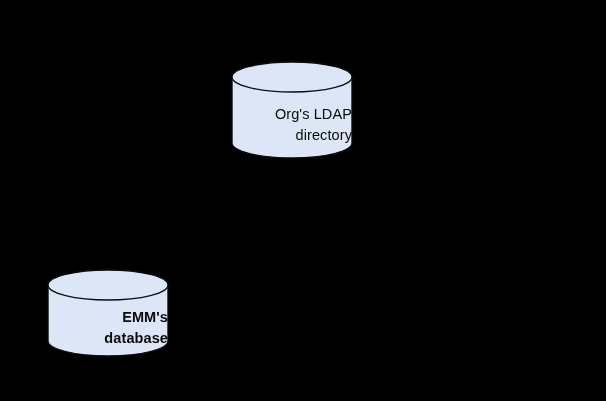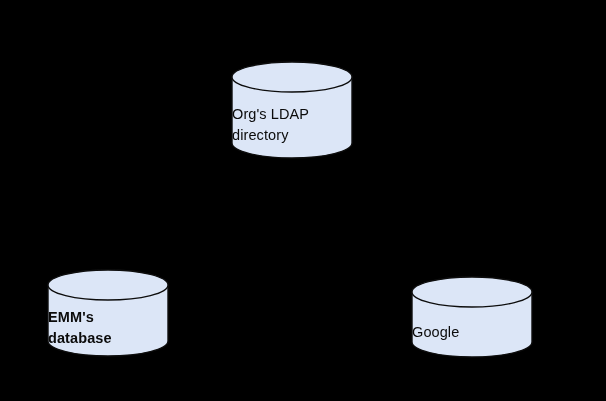--- a/index.html
+++ b/index.html
@@ -22,21 +22,21 @@
     display: block;
     position: absolute;
     top: 0;
     left: 0;
     overflow: visible;
   }
   .cyl-label {
     position: absolute;
     left: 0;
     width: 100%;
-    text-align: left;
+    text-align: right;
     color: #0b0b0b;
     font-size: 14.5px;
     line-height: 21px;
     letter-spacing: 0.1px;
     white-space: pre-line;
     pointer-events: none;
   }
 </style>
 </head>
 <body>
@@ -54,21 +54,14 @@
 
   <div class="cylinder" id="node-emm" style="left: 48px; top: 270px; width: 120px; height: 86px;">
     <svg width="120" height="86" viewBox="0 0 120 86">
       <path class="cyl-body" d="M 0,15 A 60,15 0 0 1 120,15 L 120,71 A 60,15 0 0 1 0,71 Z" fill="#dce6f7" stroke="#0d0d0d" stroke-width="1.4"></path>
       <ellipse class="cyl-top" cx="60" cy="15" rx="60" ry="15" fill="#dce6f7" stroke="#0d0d0d" stroke-width="1.4"></ellipse>
     </svg>
     <div class="cyl-label" style="top: 37px; color: rgb(11, 11, 11); font-weight: bold;">EMM's
 database</div>
   </div>
 
-  <div class="cylinder" id="node-google" style="left: 412px; top: 277px; width: 120px; height: 80px;">
-    <svg width="120" height="80" viewBox="0 0 120 80">
-      <path class="cyl-body" d="M 0,15 A 60,15 0 0 1 120,15 L 120,65 A 60,15 0 0 1 0,65 Z" fill="#dce6f7" stroke="#0d0d0d" stroke-width="1.4"></path>
-      <ellipse class="cyl-top" cx="60" cy="15" rx="60" ry="15" fill="#dce6f7" stroke="#0d0d0d" stroke-width="1.4"></ellipse>
-    </svg>
-    <div class="cyl-label" style="top: 44.5px; color: rgb(11, 11, 11);">Google</div>
-  </div>
 
 </div>
 
 </body></html>

